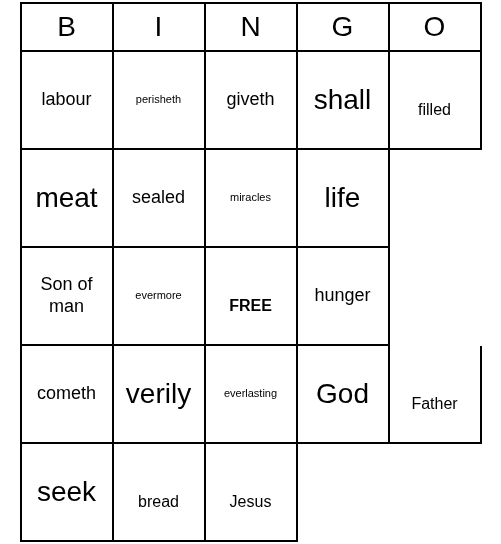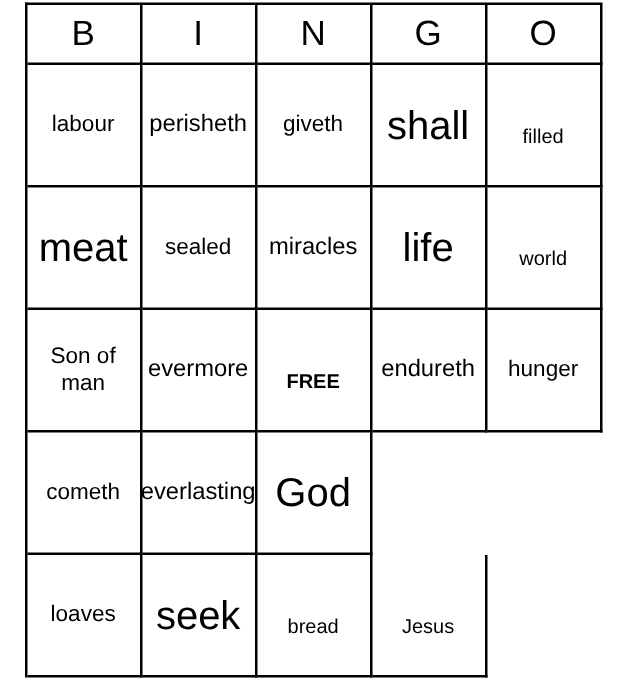--- a/index.html
+++ b/index.html
@@ -56,34 +56,34 @@
       justify-content: center;
       text-align: center;
       padding: 4px;
     }
 
     .cell-text {
       line-height: 1.2;
     }
 
     .size-small {
-      font-size: 19px;
+      font-size: 11px;
     }
 
     .size-medium {
       font-size: 18px;
     }
 
     .size-large {
       font-size: 16px;
       margin-top: 20px;
     }
 
     .size-xlarge {
-      font-size: 32px;
+      font-size: 28px;
     }
 
     .bold {
       font-weight: bold;
     }
   </style>
 </head>
 <body>
 
 <div class="bingo-card">
@@ -128,56 +128,53 @@
         </div>
         <div class="bingo-cell">
           <span class="cell-text size-medium">sealed</span>
         </div>
         <div class="bingo-cell">
           <span class="cell-text size-small">miracles</span>
         </div>
         <div class="bingo-cell">
           <span class="cell-text size-xlarge">life</span>
         </div>
-        <div class="bingo-cell">
-          <span class="cell-text size-large">world</span>
-        </div>
       </div>
       <div class="bingo-row">
         <div class="bingo-cell">
           <span class="cell-text size-medium">Son of man</span>
         </div>
         <div class="bingo-cell">
           <span class="cell-text size-small">evermore</span>
         </div>
         <div class="bingo-cell">
           <span class="cell-text size-large bold">FREE</span>
         </div>
         <div class="bingo-cell">
-          <span class="cell-text size-small">endureth</span>
-        </div>
-        <div class="bingo-cell">
           <span class="cell-text size-medium">hunger</span>
         </div>
       </div>
       <div class="bingo-row">
         <div class="bingo-cell">
           <span class="cell-text size-medium">cometh</span>
         </div>
         <div class="bingo-cell">
+          <span class="cell-text size-xlarge">verily</span>
+        </div>
+        <div class="bingo-cell">
           <span class="cell-text size-small">everlasting</span>
         </div>
         <div class="bingo-cell">
           <span class="cell-text size-xlarge">God</span>
         </div>
+        <div class="bingo-cell">
+          <span class="cell-text size-large">Father</span>
+        </div>
       </div>
       <div class="bingo-row">
-        <div class="bingo-cell">
-          <span class="cell-text size-medium">loaves</span>
-        </div>
         <div class="bingo-cell">
           <span class="cell-text size-xlarge">seek</span>
         </div>
         <div class="bingo-cell">
           <span class="cell-text size-large">bread</span>
         </div>
         <div class="bingo-cell">
           <span class="cell-text size-large">Jesus</span>
         </div>
       </div>

